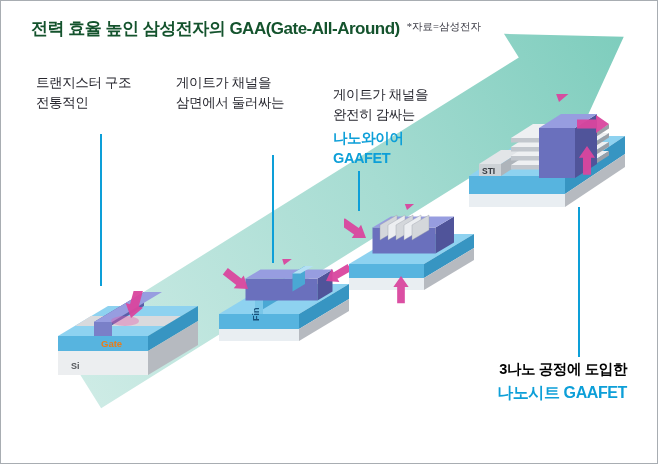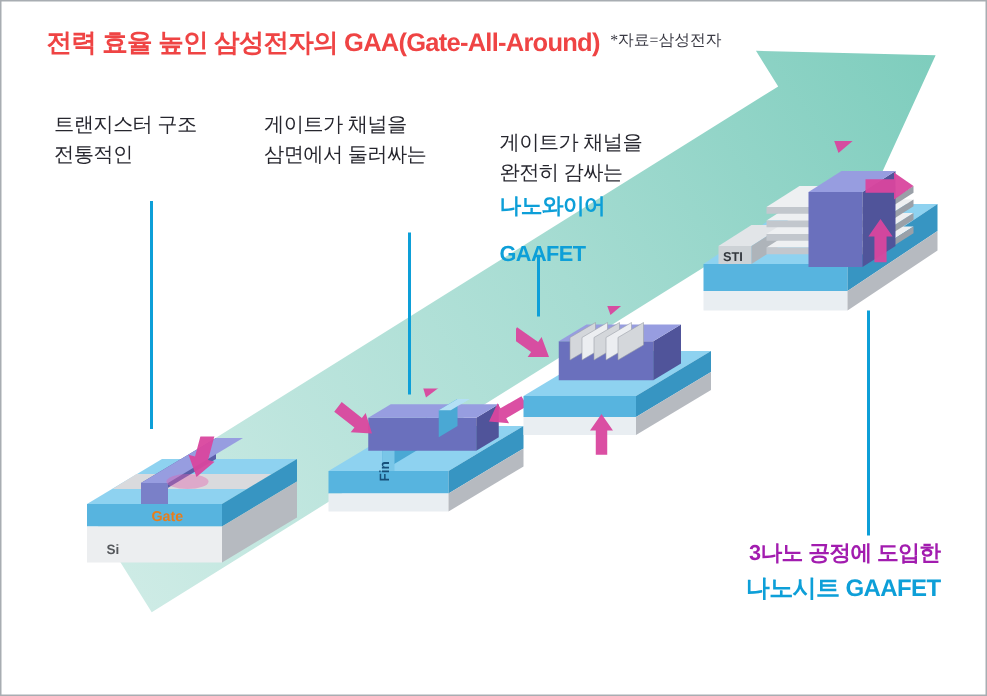--- a/index.html
+++ b/index.html
@@ -2,26 +2,26 @@
 <html style="--accent: #0d9fd8;"><head>
 <meta charset="utf-8">
 <style>
   html,body{margin:0;padding:0;background:#fff;}
   .canvas{
     position:relative;width:658px;height:464px;background:#ffffff;
     border:1px solid #a8adb2;box-sizing:border-box;overflow:hidden;
     font-family:"Liberation Sans","DejaVu Sans",sans-serif;
   }
   .title-row{position:absolute;left:30px;top:16px;white-space:nowrap;}
-  .title{font-size:17px;font-weight:bold;color:#ef4444;letter-spacing:-0.5px;}
+  .title{font-size:17px;font-weight:bold;color:#14532d;letter-spacing:-0.5px;}
   .source{font-size:10.5px;color:#3a3a44;margin-left:7px;vertical-align:4px;font-family:Liberation Serif, serif;}
   .stage-label{position:absolute;font-size:13.5px;color:#26262e;line-height:20px;letter-spacing:-0.4px;}
   .stage-label .name{color:var(--accent,#0d9fd8);font-weight:bold;font-size:14.5px;margin-top:3px;line-height:20px;}
   .label-4{text-align:right;}
-  .label-4 .desc{font-weight:bold;font-size:14.5px;color:#a21caf;}
+  .label-4 .desc{font-weight:bold;font-size:14.5px;color:#000000;}
   .label-4 .name{font-size:16px;margin-top:4px;}
   .connector{position:absolute;width:2px;background:var(--accent,#2aaede);}
   .tsvg{position:absolute;}
   .big-arrow{position:absolute;left:0;top:0;}
   svg text{font-family:"Liberation Sans","DejaVu Sans",sans-serif;}
 </style>
 </head>
 <body>
 
 <svg width="0" height="0" style="position:absolute" aria-hidden="true">
@@ -150,21 +150,21 @@
 
   <div class="stage-label" style="left:175px;top:72px">
     <div class="desc">게이트가 채널을</div>
     <div class="desc">삼면에서 둘러싸는</div>
   </div>
 
   <div class="stage-label" style="left:332px;top:84px">
     <div class="desc">게이트가 채널을</div>
     <div class="desc">완전히 감싸는</div>
     <div class="name">나노와이어</div>
-    <div class="name" style="margin-top:12px">GAAFET</div>
+    <div class="name" style="margin-top:0">GAAFET</div>
   </div>
 
   <div class="stage-label label-4" style="right:30px;top:358px">
     <div class="desc">3나노 공정에 도입한</div>
     <div class="name">나노시트 GAAFET</div>
   </div>
 
 </div>
 
 </body></html>

